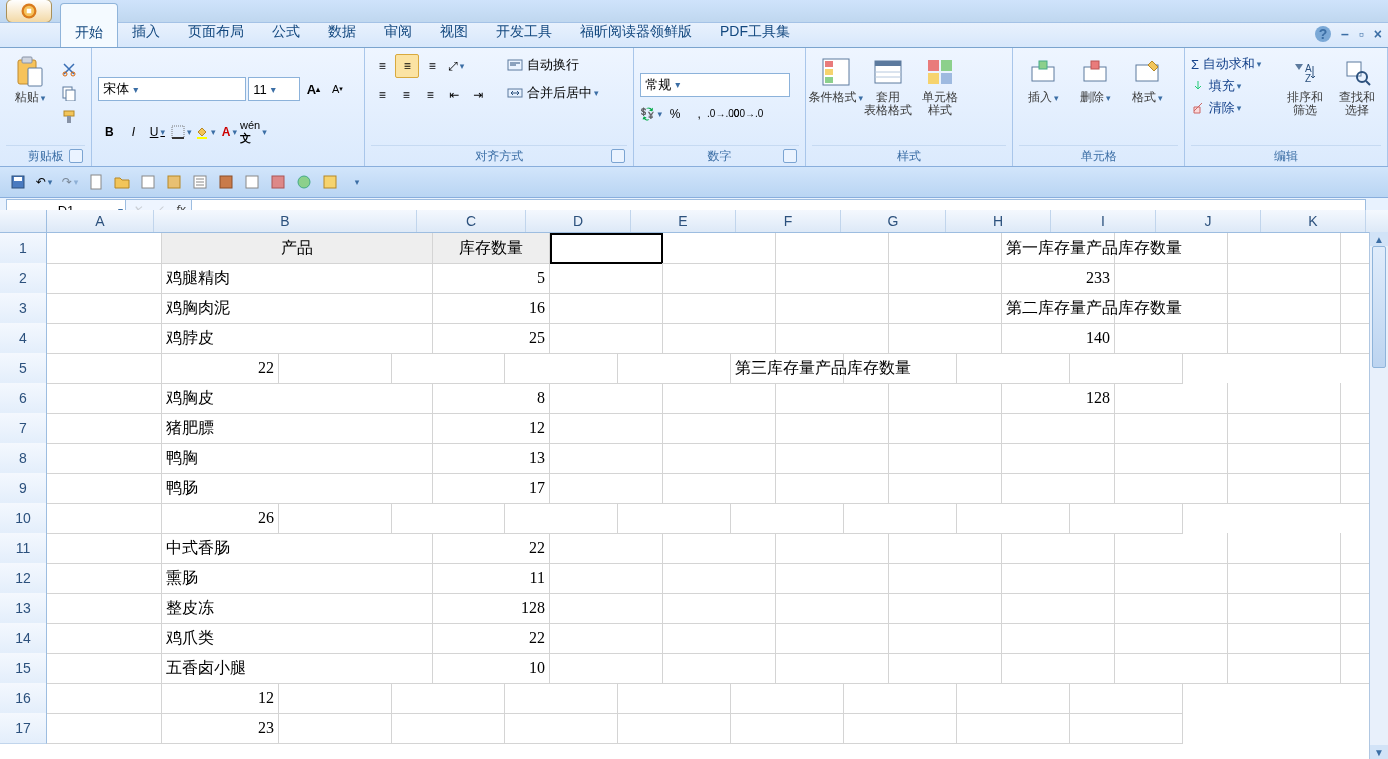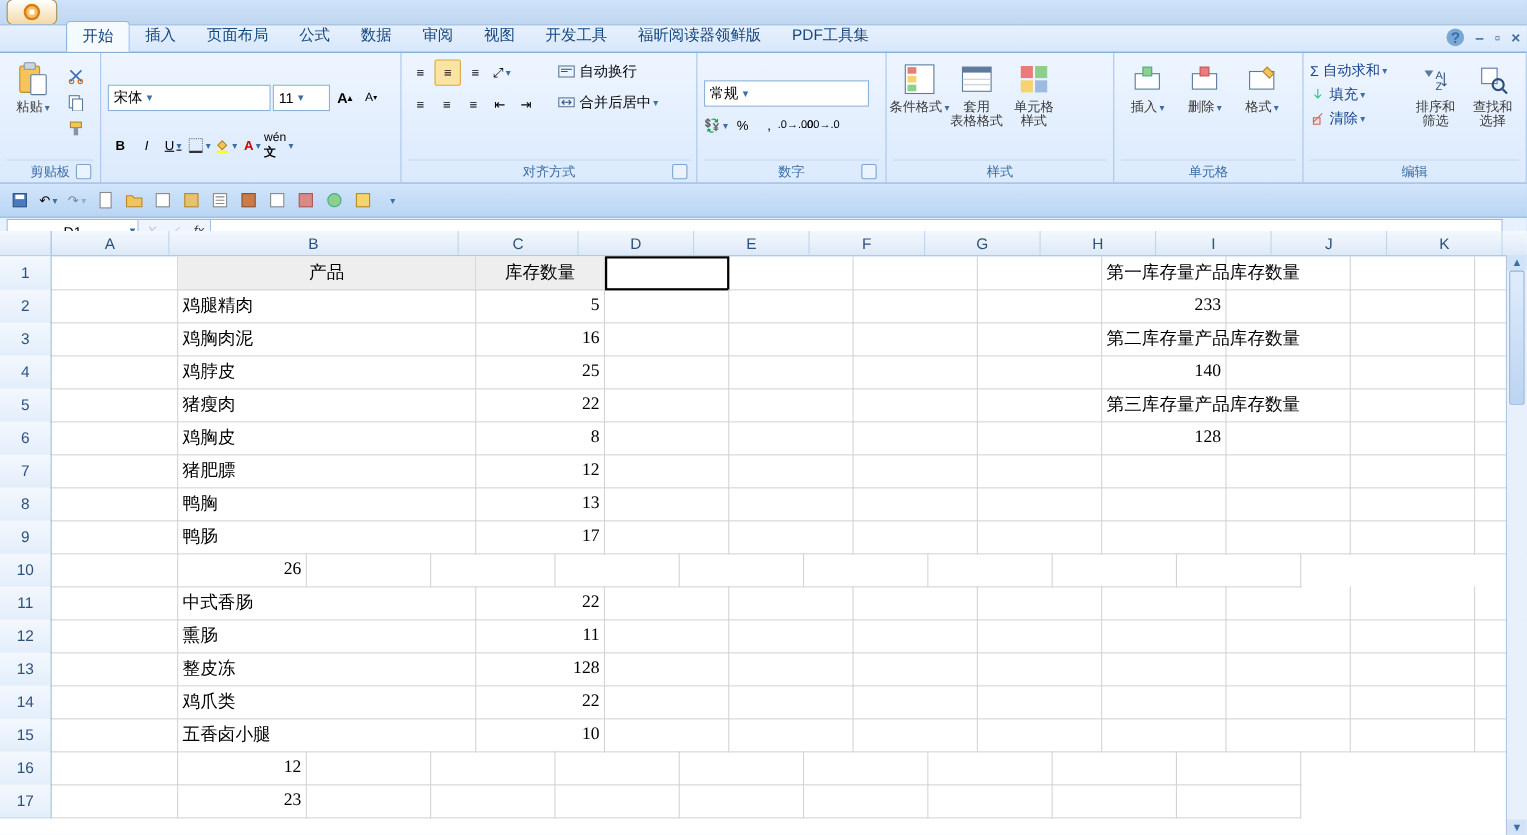--- a/index.html
+++ b/index.html
@@ -1,21 +1,21 @@
 <!DOCTYPE html>
 <html><head>
 <meta charset="utf-8">
 <style>
 html,body{margin:0;padding:0;height:100%;font-family:"Microsoft YaHei",Arial,sans-serif;font-size:12px;background:#cfe3fb;color:#000;overflow:hidden}
 .window{width:1388px;height:759px;position:relative;background:#bfd7ef}
 .titlebar{height:22px;background:linear-gradient(#cfe3fb,#bfd7ef);display:flex;align-items:center}
 .office-btn{width:44px;height:22px;margin-left:6px;border-radius:6px;background:linear-gradient(#fff,#f3d9a6);border:1px solid #a99058;display:flex;align-items:center;justify-content:center;position:relative}
 .office-btn svg{width:18px;height:18px}
 .tabbar{height:24px;background:linear-gradient(#e8f1fd,#d7e7fb);border-top:1px solid #a4c2e6;border-bottom:1px solid #7ba4ce;display:flex;align-items:flex-end;padding-left:60px;position:relative}
-.tab{padding:4px 14px 5px;color:#13487f;font-size:14px;cursor:pointer;white-space:nowrap}
+.tab{padding:20px 14px 5px;color:#13487f;font-size:14px;cursor:pointer;white-space:nowrap}
 .tab.active{background:#f4faff;border:1px solid #8fb4da;border-bottom:none;border-radius:4px 4px 0 0}
 .win-controls{position:absolute;right:6px;top:3px;display:flex;gap:10px;align-items:center}
 .win-controls span{color:#3b6ea5;font-size:14px;font-weight:bold;cursor:pointer}
 .help-icon{width:16px;height:16px;border-radius:50%;background:#7aa8d6;color:#fff;display:inline-flex;align-items:center;justify-content:center;font-size:12px;font-weight:bold}
 .ribbon{height:118px;background:linear-gradient(#eef5ff,#dbeafd);border-bottom:1px solid #89aedc;display:flex}
 .group{border-right:1px solid #a9c6ea;display:flex;flex-direction:column;justify-content:space-between;padding:4px 6px 0}
 .group-body{display:flex;align-items:flex-start;gap:4px;flex:1}
 .group-label{height:20px;line-height:20px;text-align:center;color:#3b6ea5;font-size:12px;border-top:1px solid #c6daf2;margin-top:2px;position:relative}
 .group-label .dialog{position:absolute;right:2px;top:3px;width:12px;height:12px;border:1px solid #7ba4d2;background:#eaf3ff;border-radius:2px;cursor:pointer}
 .big-btn{display:flex;flex-direction:column;align-items:center;width:48px;padding-top:4px;cursor:pointer}
@@ -484,21 +484,20 @@
             <div class="cell" style="width: 104px;"></div>
             <div class="cell" style="width: 104px;"></div>
             <div class="cell num" style="width: 104px;">140</div>
             <div class="cell" style="width: 104px;"></div>
             <div class="cell" style="width: 104px;"></div>
             <div class="cell" style="width: 104px;"></div>
           </div>
           <div class="grid-row">
             <div class="row-header" style="height: 30px;">5</div>
             <div class="cell" style="width: 106px;"></div>
-            <div class="cell" style="width: 262px;">猪瘦肉</div>
             <div class="cell num" style="width: 108px;">22</div>
             <div class="cell" style="width: 104px;"></div>
             <div class="cell" style="width: 104px;"></div>
             <div class="cell" style="width: 104px;"></div>
             <div class="cell" style="width: 104px;"></div>
             <div class="cell" style="width: 104px; overflow: visible; position: relative; z-index: 1;">第三库存量产品库存数量</div>
             <div class="cell" style="width: 104px;"></div>
             <div class="cell" style="width: 104px;"></div>
             <div class="cell" style="width: 104px;"></div>
           </div>

